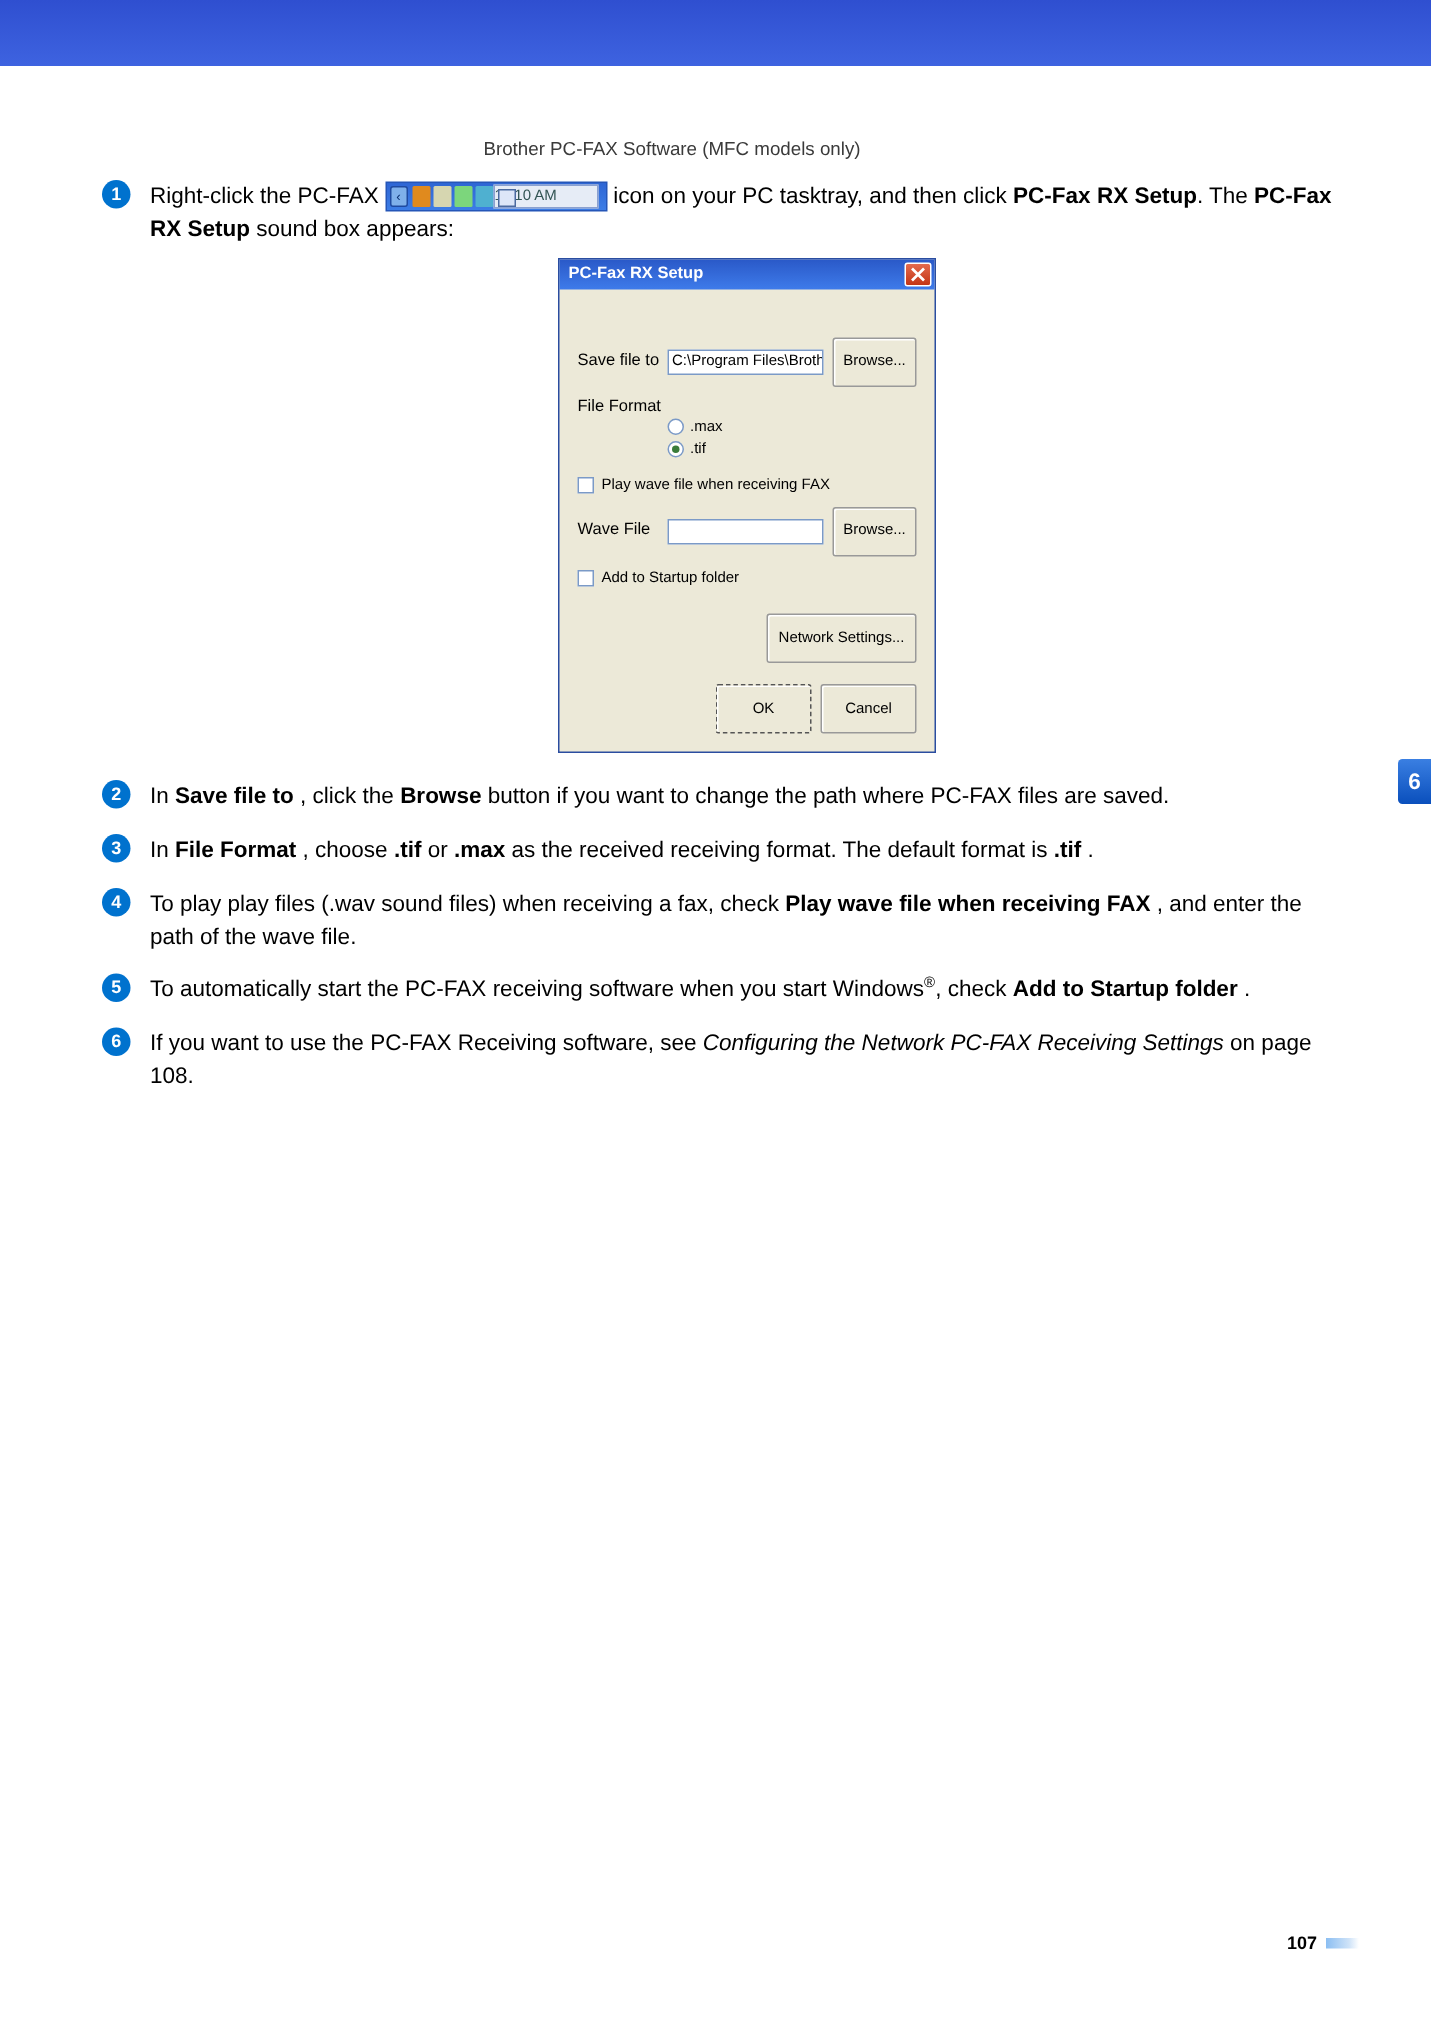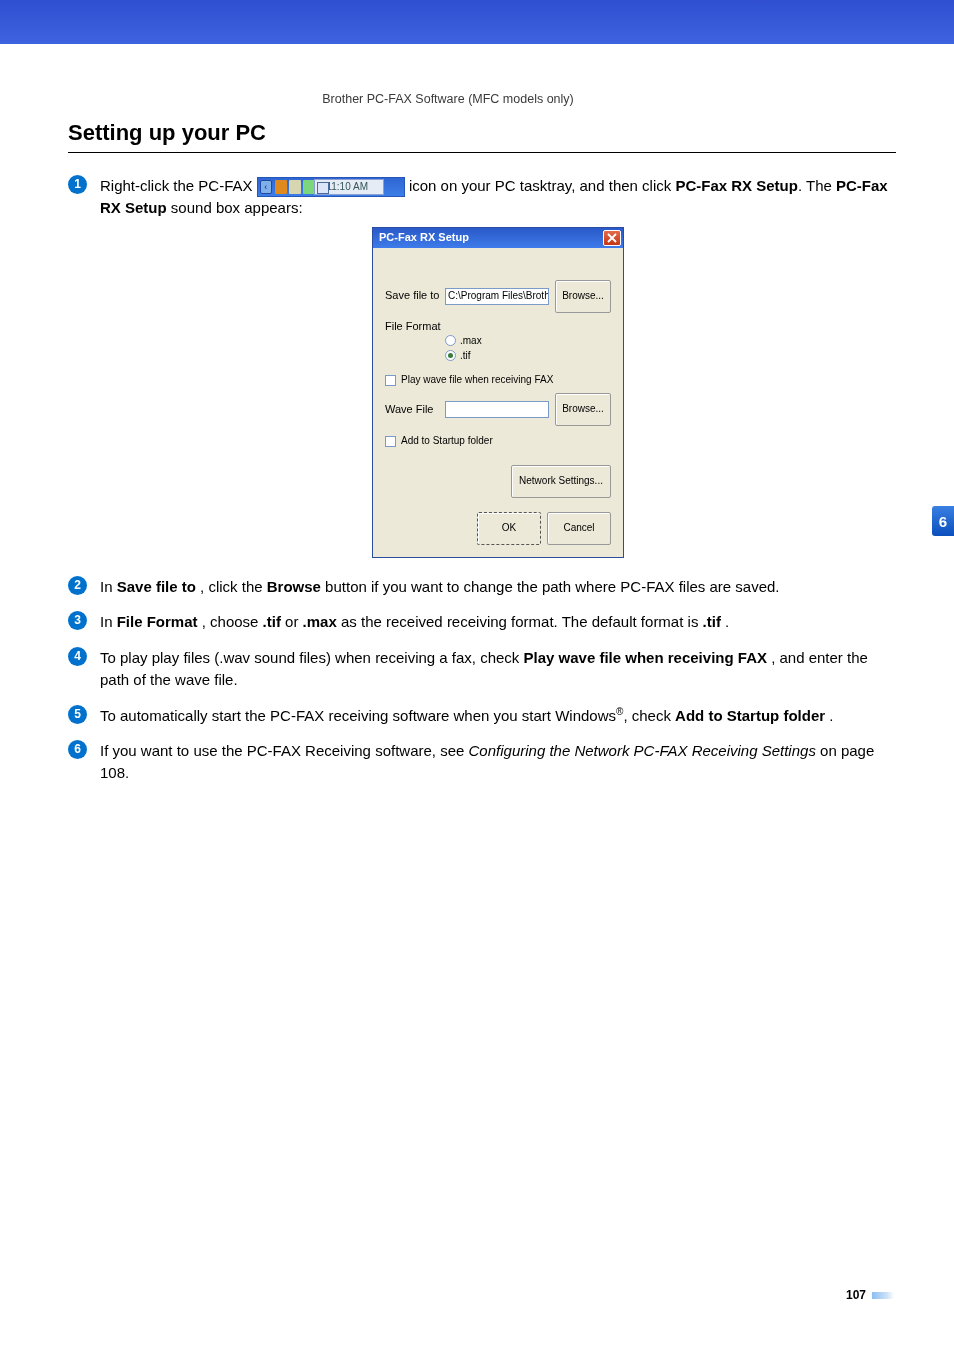--- a/index.html
+++ b/index.html
@@ -23,21 +23,21 @@
   sup { font-size: 10px; vertical-align: super; }
 
   
   .tasktray { display: inline-block; vertical-align: middle; width: 148px; height: 20px; background: linear-gradient(#2f66d4,#3c7de6); border: 1px solid #2556b8; position: relative; color: #fff; font-size: 10px; }
   .tasktray .chevron { position: absolute; left: 2px; top: 2px; width: 12px; height: 14px; background: #7fb0ea; border: 1px solid #1f4aa0; border-radius: 2px; color: #0b3070; text-align: center; line-height: 13px; font-size: 9px; }
   .tasktray .ico { position: absolute; top: 2px; width: 12px; height: 14px; border-radius: 1px; }
   .tasktray .i1 { left: 17px; background: #e08a1e; }
   .tasktray .i2 { left: 31px; background: #d6d6b0; }
   .tasktray .i3 { left: 45px; background: #7cd67c; }
   .tasktray .i4 { left: 59px; background: #4fb0d0; }
-  .tasktray .clockbox { position: absolute; right: 20px; top: 1px; height: 16px; width: 70px; background: #e6ecf6; border: 1px solid #8aa0d0; color: #355; text-align: center; line-height: 14px; font-size: 10px; padding-right: 3px; }
+  .tasktray .clockbox { position: absolute; right: 5px; top: 1px; height: 16px; width: 70px; background: #e6ecf6; border: 1px solid #8aa0d0; color: #355; text-align: left; line-height: 14px; font-size: 10px; padding-right: 3px; }
   .tasktray .clockbox::before { content: ""; position: absolute; left: 2px; top: 2px; width: 10px; height: 10px; border: 1px solid #4b6aa0; background: #dde6f8; }
 
   
   .dialog-wrap { display: flex; justify-content: center; margin: 8px 0 18px 0; }
   .dialog { width: 252px; background: #ece9d8; border: 1px solid #2a4da0; font-size: 11px; font-family: Tahoma, Arial, sans-serif; color: #000; }
   .dialog .titlebar { height: 20px; background: linear-gradient(#2a59c8,#3e7bea); color: #fff; font-weight: bold; font-size: 11px; display: flex; align-items: center; padding: 0 2px 0 6px; }
   .dialog .titlebar .tspacer { flex: 1; }
   .dialog .closebtn { width: 18px; height: 16px; background: linear-gradient(#e36b4e,#c43515); border: 1px solid #fff; border-radius: 2px; color: #fff; display: flex; align-items: center; justify-content: center; font-size: 11px; line-height: 1; }
   .dialog .body { padding: 32px 12px 12px 12px; }
   .row { display: flex; align-items: center; margin-bottom: 6px; }
@@ -49,32 +49,31 @@
   .radiogroup .r { display: flex; align-items: center; gap: 4px; }
   .radio-dot { width: 11px; height: 11px; border: 1px solid #7b9ac7; border-radius: 50%; background: #fff; display: inline-flex; align-items: center; justify-content: center; }
   .radio-dot.checked::after { content: ""; width: 5px; height: 5px; background: #3a7c3a; border-radius: 50%; }
   .chk { width: 11px; height: 11px; border: 1px solid #7b9ac7; background: #fff; margin-right: 5px; display: inline-block; vertical-align: middle; }
   .chkrow { margin: 8px 0 6px 0; font-size: 10px; }
   .netrow { display: flex; justify-content: flex-end; margin: 16px 0 8px 0; }
   .dlgfooter { display: flex; justify-content: flex-end; gap: 0; padding-top: 6px; }
 
   
   .side-tab { position: absolute; right: 0; top: 506px; width: 22px; height: 30px; background: #0072ce; background: linear-gradient(#3a7fe2,#0a4fbc); border-top-left-radius: 3px; border-bottom-left-radius: 3px; color: #fff; font-weight: bold; font-size: 15px; display: flex; align-items: center; justify-content: center; }
-  .pagenum { position: absolute; right: 60px; bottom: 48px; font-size: 12px; font-weight: bold; color: #000; }
+  .pagenum { position: absolute; right: 48px; bottom: 48px; font-size: 12px; font-weight: bold; color: #000; }
   .pagenum::after { content: ""; display: inline-block; width: 22px; height: 7px; margin-left: 6px; vertical-align: middle; background: linear-gradient(to right,#8bbef2 0%,#cfe3f8 70%,rgba(255,255,255,0) 100%); }
 </style>
 </head>
 <body>
 
 <div class="topbar"></div>
 
 <div class="running-head">Brother PC-FAX Software (MFC models only)</div>
 
 <div class="content">
-  <h2 class="section-title">Setting up your PC</h2>
 
   <ol class="steps">
 
     <li>
       <span class="step-bubble">1</span>
       <span>Right-click the PC-FAX </span>
       <span class="tasktray">
         <span class="chevron">‹</span>
         <span class="ico i1"></span>
         <span class="ico i2"></span>

